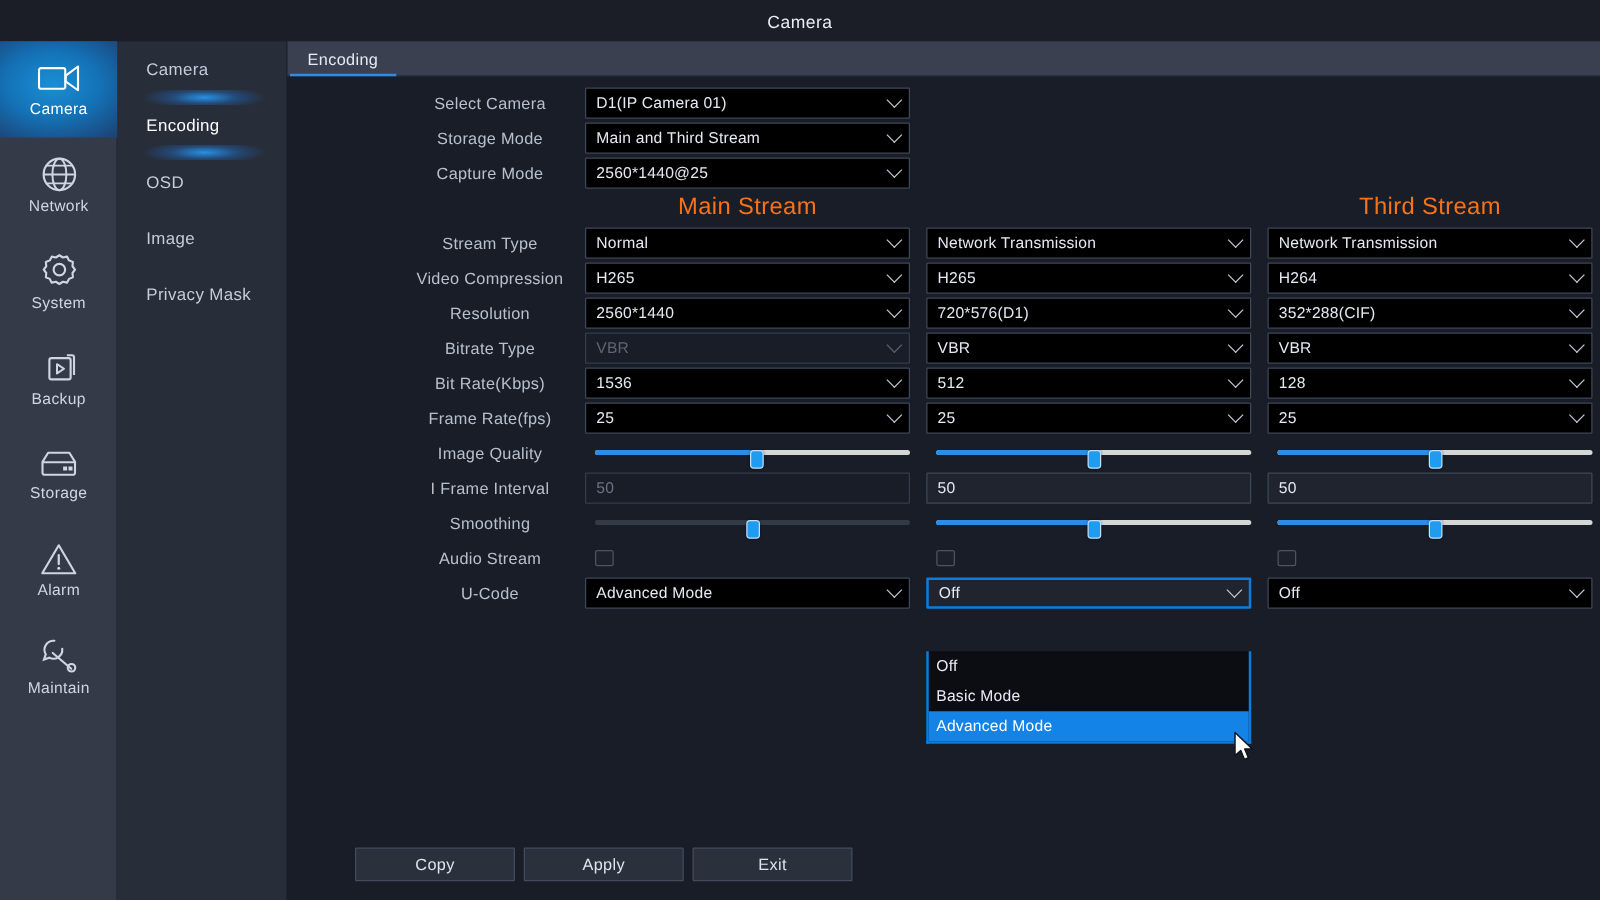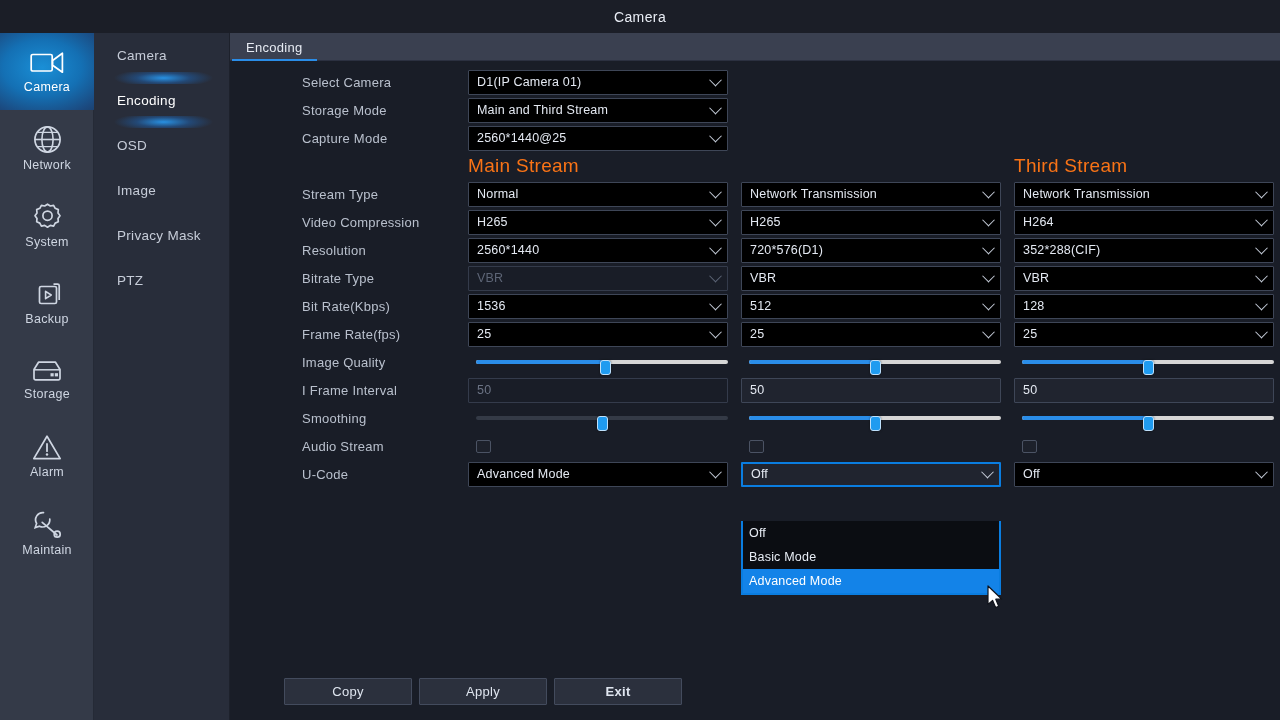--- a/index.html
+++ b/index.html
@@ -72,21 +72,21 @@
   }
   .tab.active::after {
     content: ""; position: absolute; left: 2px; right: 2px; bottom: 0; height: 2px;
     background: #2a8de8;
   }
 
   .form { position: relative; padding-top: 7px; }
 
   .row {
     position: relative; height: 28px; margin-bottom: 0;
-    display: flex; align-items: center;
+    display: flex; align-items: center; text-align: center;
   }
   .row + .row { margin-top: 0; }
   .lbl {
     position: absolute; left: 72px; width: 180px;
     color: #b9c0cd; font-size: 13px; letter-spacing: .25px;
   }
 
   .col1 { position: absolute; left: 238px; width: 260px; }
   .col2 { position: absolute; left: 511px; width: 260px; }
   .col3 { position: absolute; left: 784px; width: 260px; }
@@ -261,23 +261,20 @@
     </div>
     <div class="sub-item">
       <span>OSD</span>
     </div>
     <div class="sub-item">
       <span>Image</span>
     </div>
     <div class="sub-item">
       <span>Privacy Mask</span>
     </div>
-    <div class="sub-item">
-      <span>PTZ</span>
-    </div>
   </div>
 
 <div class="main">
 
   <div class="tabbar">
     <div class="tab active">
       <span>Encoding</span>
     </div>
   </div>
 
@@ -563,17 +560,17 @@
     </svg>
   </div>
 
   <div class="footer" id="footer">
       <div class="btn" style="left: 18px;">
         <span>Copy</span>
       </div>
       <div class="btn" style="left: 153px;">
         <span>Apply</span>
       </div>
-      <div class="btn" style="left: 288px; font-weight: bold;">
+      <div class="btn" style="left: 288px;">
         <span>Exit</span>
       </div>
     </div>
 </div>
 
 </body></html>

